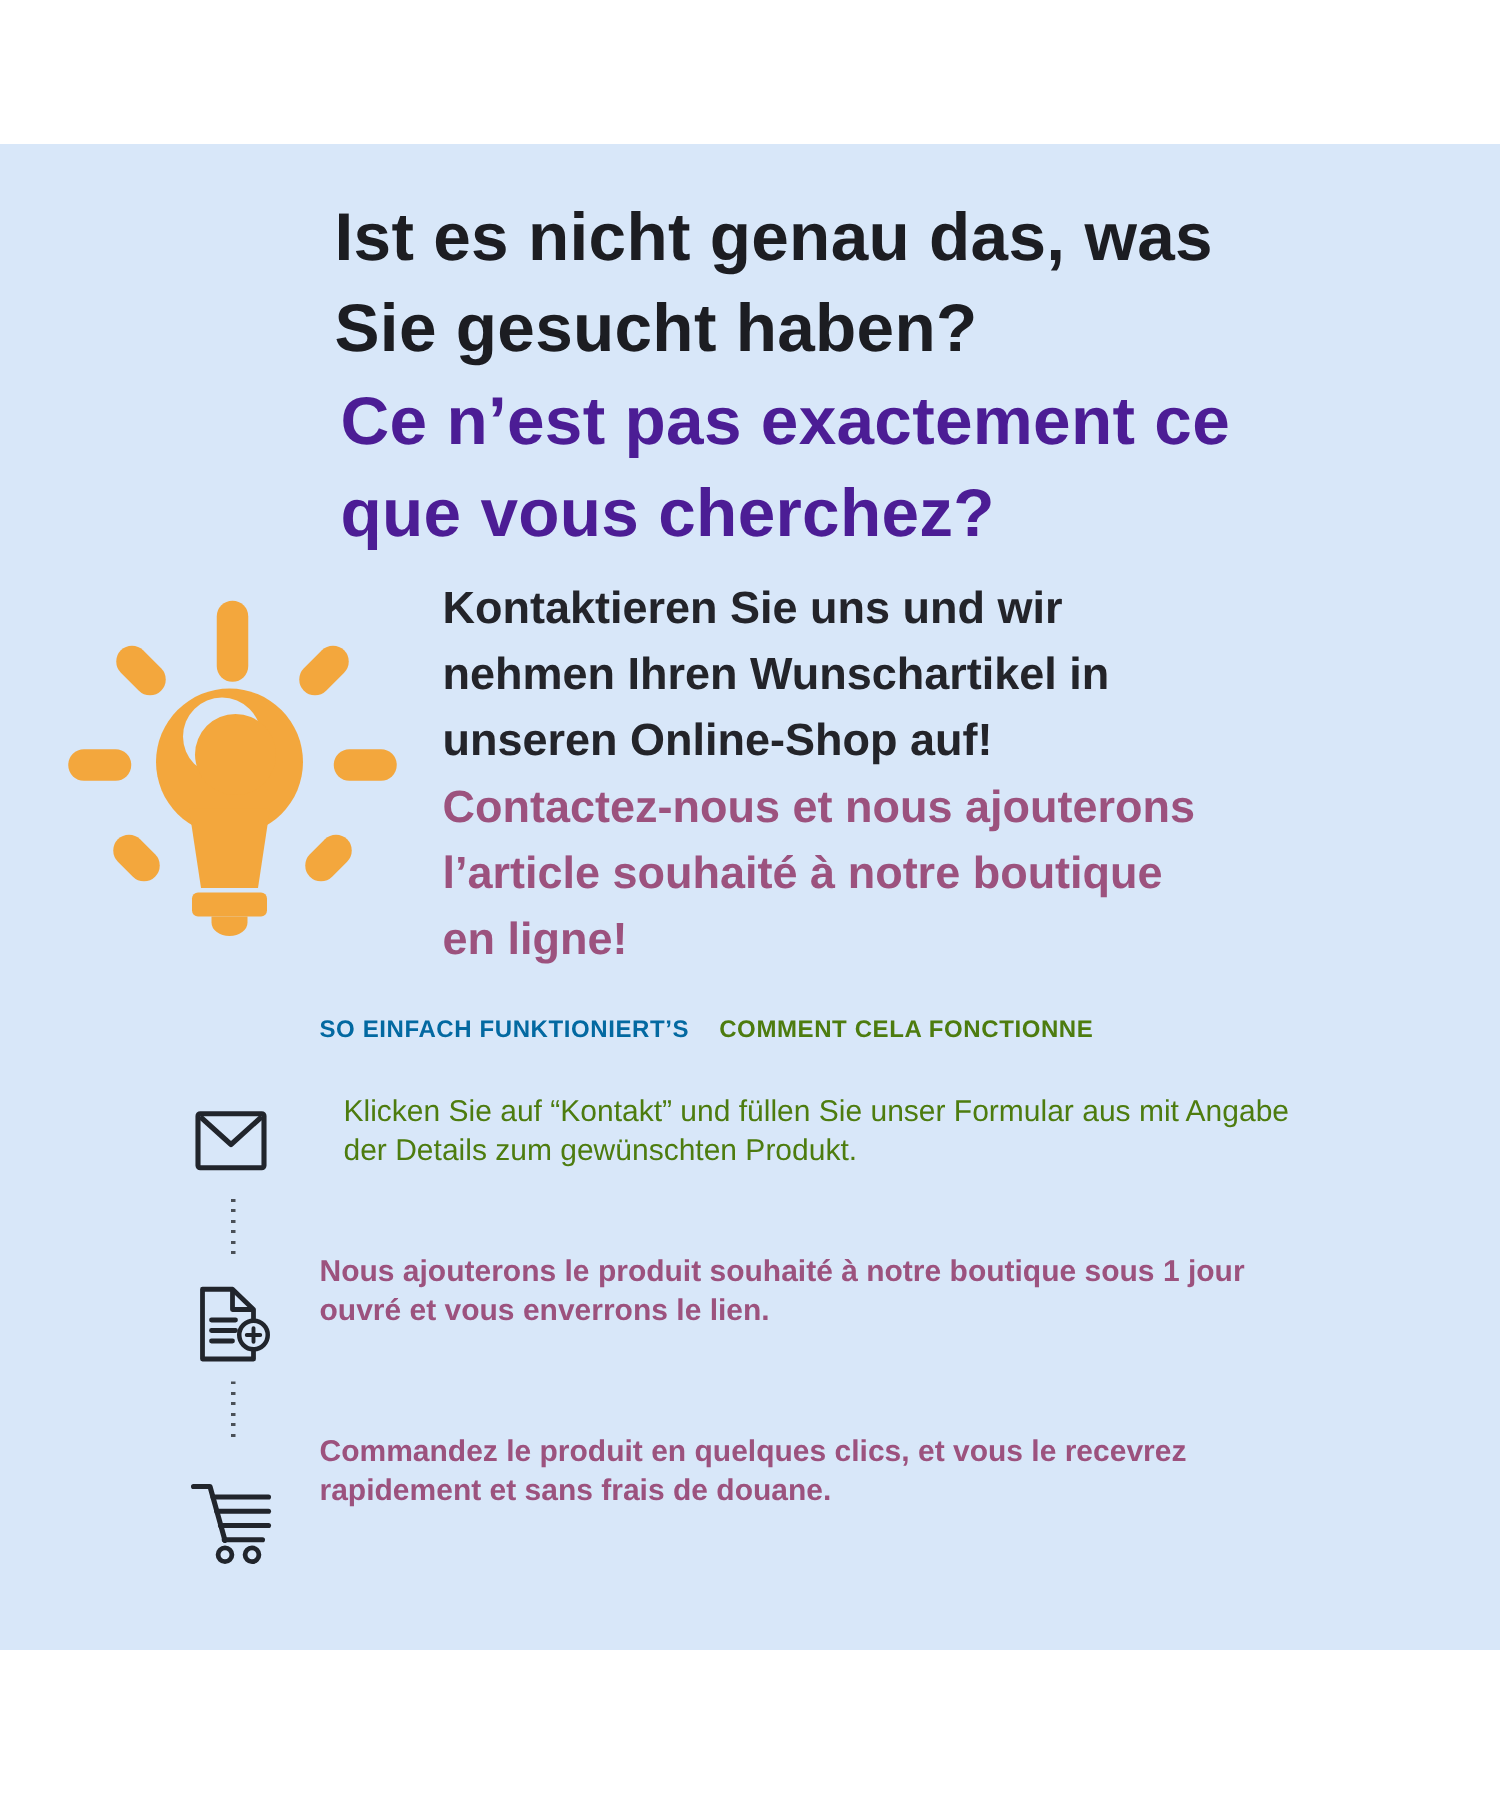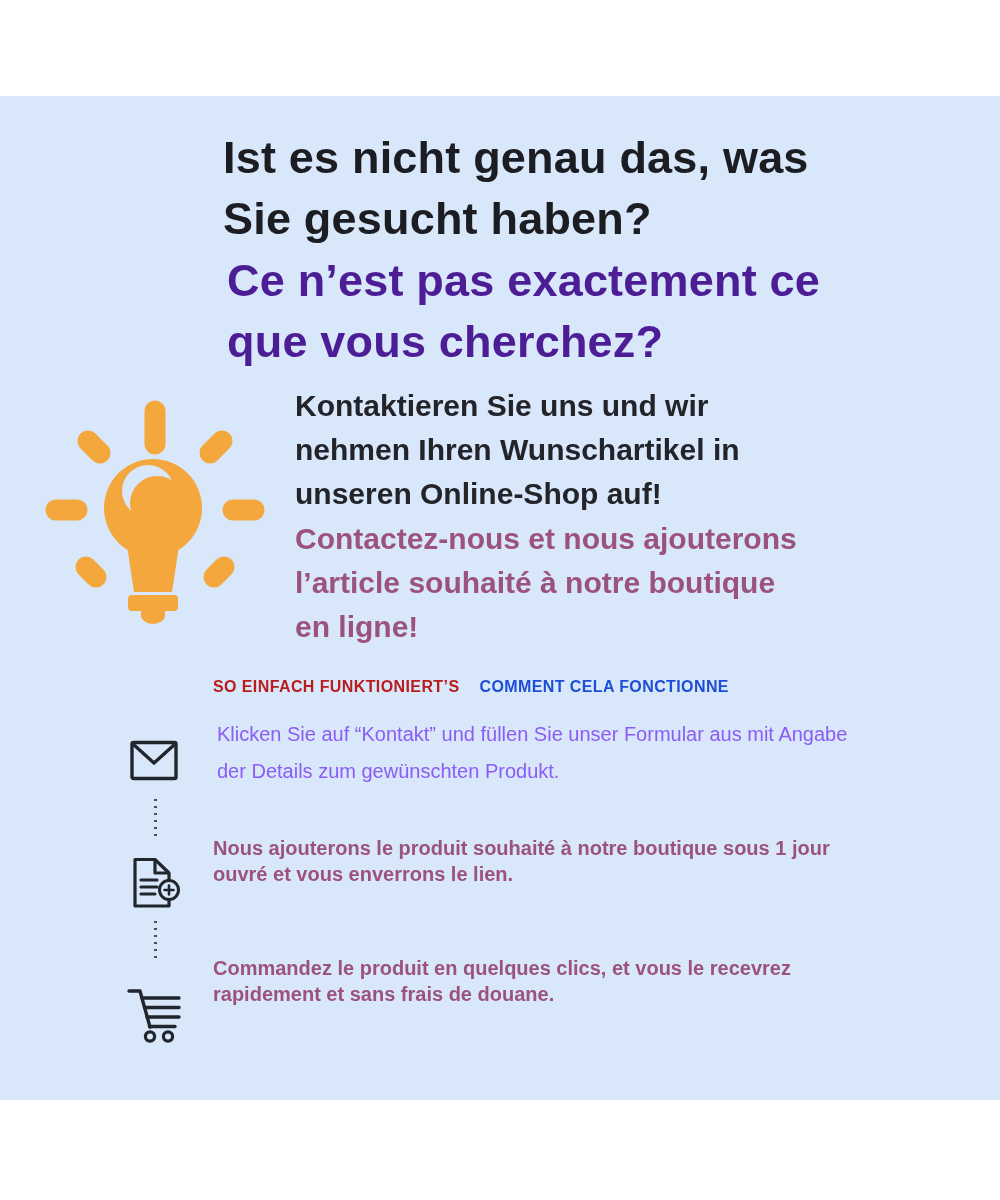--- a/index.html
+++ b/index.html
@@ -33,26 +33,26 @@
   }
   .sub-fr{
     left:295px;top:517px;width:590px;
     font-size:30px;line-height:44px;font-weight:700;color:#9c527e;
   }
 
   .how-header{
     left:213px;top:678px;display:flex;gap:20px;align-items:baseline;
     font-size:16px;font-weight:700;letter-spacing:0.4px;
   }
-  .how-header .de{color:#b91c1c;}
-  .how-header .fr{color:#1d4ed8;}
+  .how-header .de{color:#0369a1;}
+  .how-header .fr{color:#4d7c0f;}
 
   .step-text{left:213px;width:760px;}
   .step-text .de{
-    margin:4px;font-size:20px;line-height:37px;font-weight:400;color:#8b5cf6;
+    margin:16px;font-size:20px;line-height:26px;font-weight:400;color:#4d7c0f;
   }
   .step-text .fr{
     margin:2px 0 0 0;font-size:20px;line-height:26px;font-weight:700;color:#9c527e;
   }
   .step1{top:712px;}
   .step2{top:833px;}
   .step3{top:953px;}
 
   .icon-box{display:block;}
   .env-icon{left:130px;top:740px;}

